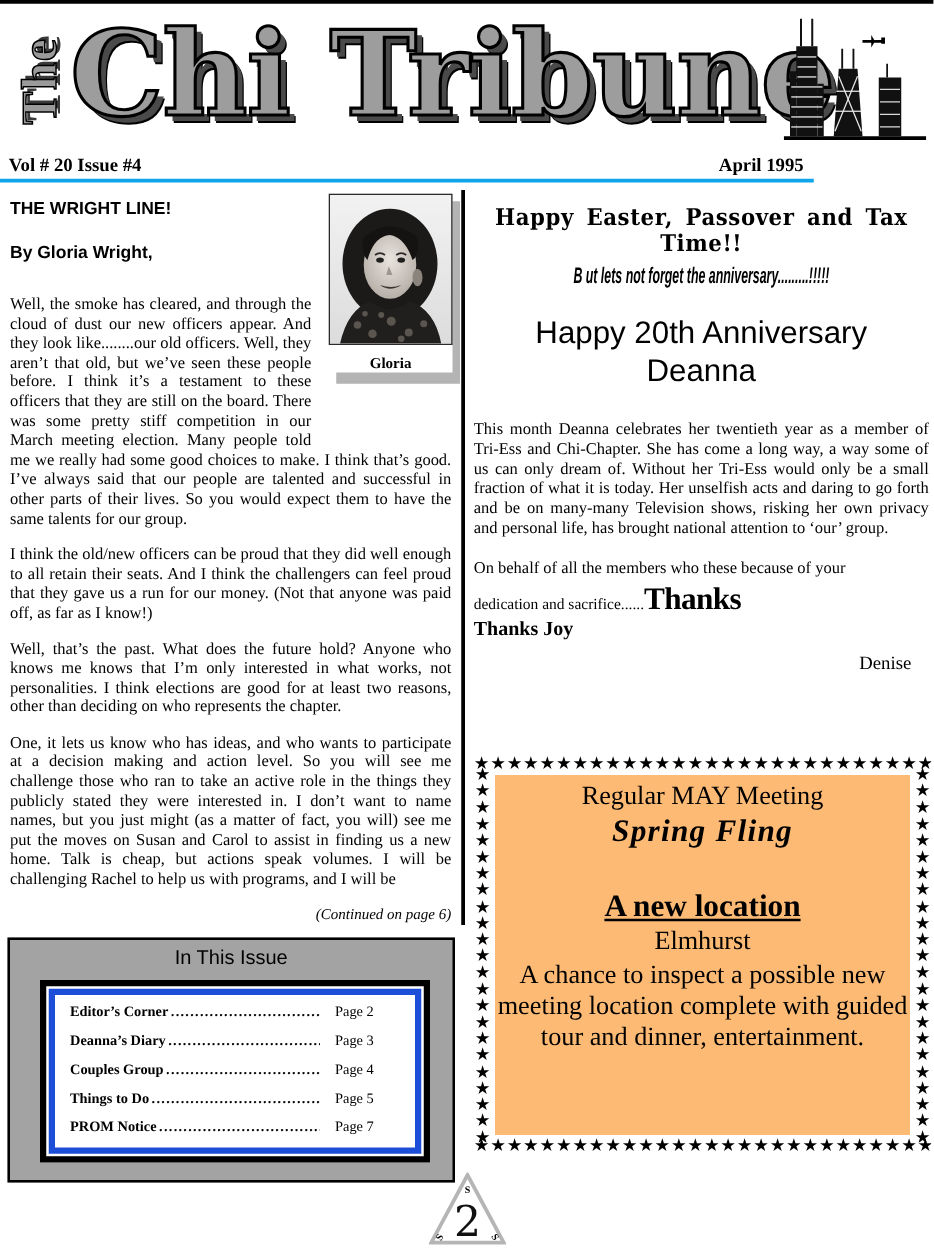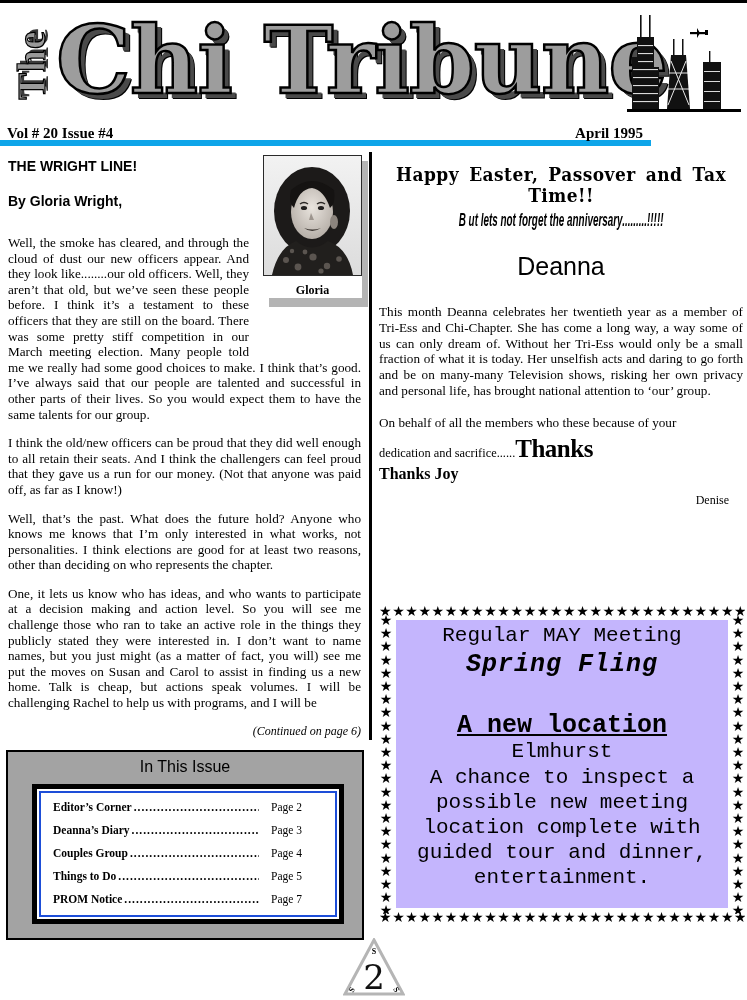--- a/index.html
+++ b/index.html
@@ -74,21 +74,21 @@
     width: 114px;
     height: 112px;
   }
 
   
   .volbar {
     position: absolute;
     left: 0; top: 124px;
     width: 651px;
     height: 22px;
-    border-bottom: 6px solid #0ea5e9;
+    border-bottom: 3px solid #0ea5e9;
     box-sizing: border-box;
     text-decoration: underline;
   }
   .vol-left {
     position: absolute;
     left: 7px; top: 0;
     font-family: "Liberation Serif", serif;
     font-weight: bold;
     font-size: 15px;
     line-height: 19px;
@@ -205,21 +205,21 @@
     font-weight: normal;
     padding: 6px 0 4px 0;
   }
   .iti-frame {
     margin: 4px 18px 14px 24px;
     border: 5px solid #000;
     background: #fff;
     padding: 2px;
   }
   .iti-frame-in {
-    border: 2px solid #1d4ed8;
+    border: 5px solid #1d4ed8;
     padding: 8px 10px 8px 12px;
   }
   .iti-row {
     display: flex;
     align-items: baseline;
     font-family: "Liberation Serif", serif;
     font-size: 11.5px;
     margin-bottom: 11px;
   }
   .iti-row:last-child { margin-bottom: 2px; align-items: flex-end; }
@@ -291,21 +291,21 @@
   }
   .thanks-joy {
     font-family: "Liberation Serif", serif;
     font-size: 16px;
     font-weight: bold;
     margin-top: 2px;
   }
   .denise {
     text-align: right;
     font-family: "Liberation Serif", serif;
-    font-size: 12px;
+    font-size: 15px;
     margin-top: 10px;
     padding-right: 14px;
   }
 
   
   .starbox {
     position: absolute;
     left: 4px;
     top: 454px;
     width: 366px;
@@ -337,22 +337,22 @@
     overflow: hidden;
     text-align: center;
   }
   .star-col.left { left: 0; }
   .star-col.right { right: 0; }
   .star-inner {
     position: absolute;
     left: 17px; right: 17px;
     top: 16px; bottom: 16px;
     text-align: center;
-    font-family: Liberation Mono, monospace;
-    background: #c4b5fd;
+    font-family: Liberation Serif, serif;
+    background: #fdba74;
   }
   .sb-l1 { font-size: 21px; margin-top: 4px; }
   .sb-l2 { font-size: 25px; font-style: italic; font-weight: bold; letter-spacing: 1px; margin-top: 3px; }
   .sb-l3 { font-size: 25px; text-decoration: underline; font-weight: bold; margin-top: 32px; }
   .sb-l4 { font-size: 21px; margin-top: 4px; }
   .sb-l5 { font-size: 21px; }
   .sb-l6 { font-size: 21px; line-height: 25px; margin-top: 2px; }
 
   
   .trilogo {
@@ -522,20 +522,21 @@
       </div>
     </div>
   </div>
 
   <div class="col-right">
 
     <div class="hl-easter">Happy Easter, Passover and Tax Time!!</div>
     <div class="hl-anniv-note">B  ut lets not forget the anniversary.........!!!!!</div>
 
     <div class="hl-happy">
+      <div>Happy 20th Anniversary</div>
       <div>Deanna</div>
     </div>
 
     <div class="r-body">
       <p>This month Deanna celebrates her twentieth year as a member of Tri-Ess and Chi-Chapter. She has come a long way, a way some of us can only dream of. Without her Tri-Ess would only be a small fraction of what it is today. Her unselfish acts and daring to go forth and be on many-many Television shows, risking her own privacy and personal life, has brought national attention to ‘our’ group.</p>
       <p>On behalf of all the members who these because of your</p>
     </div>
 
     <div style="margin:-8px 4px 0 4px;">
       <div class="mix-line">

